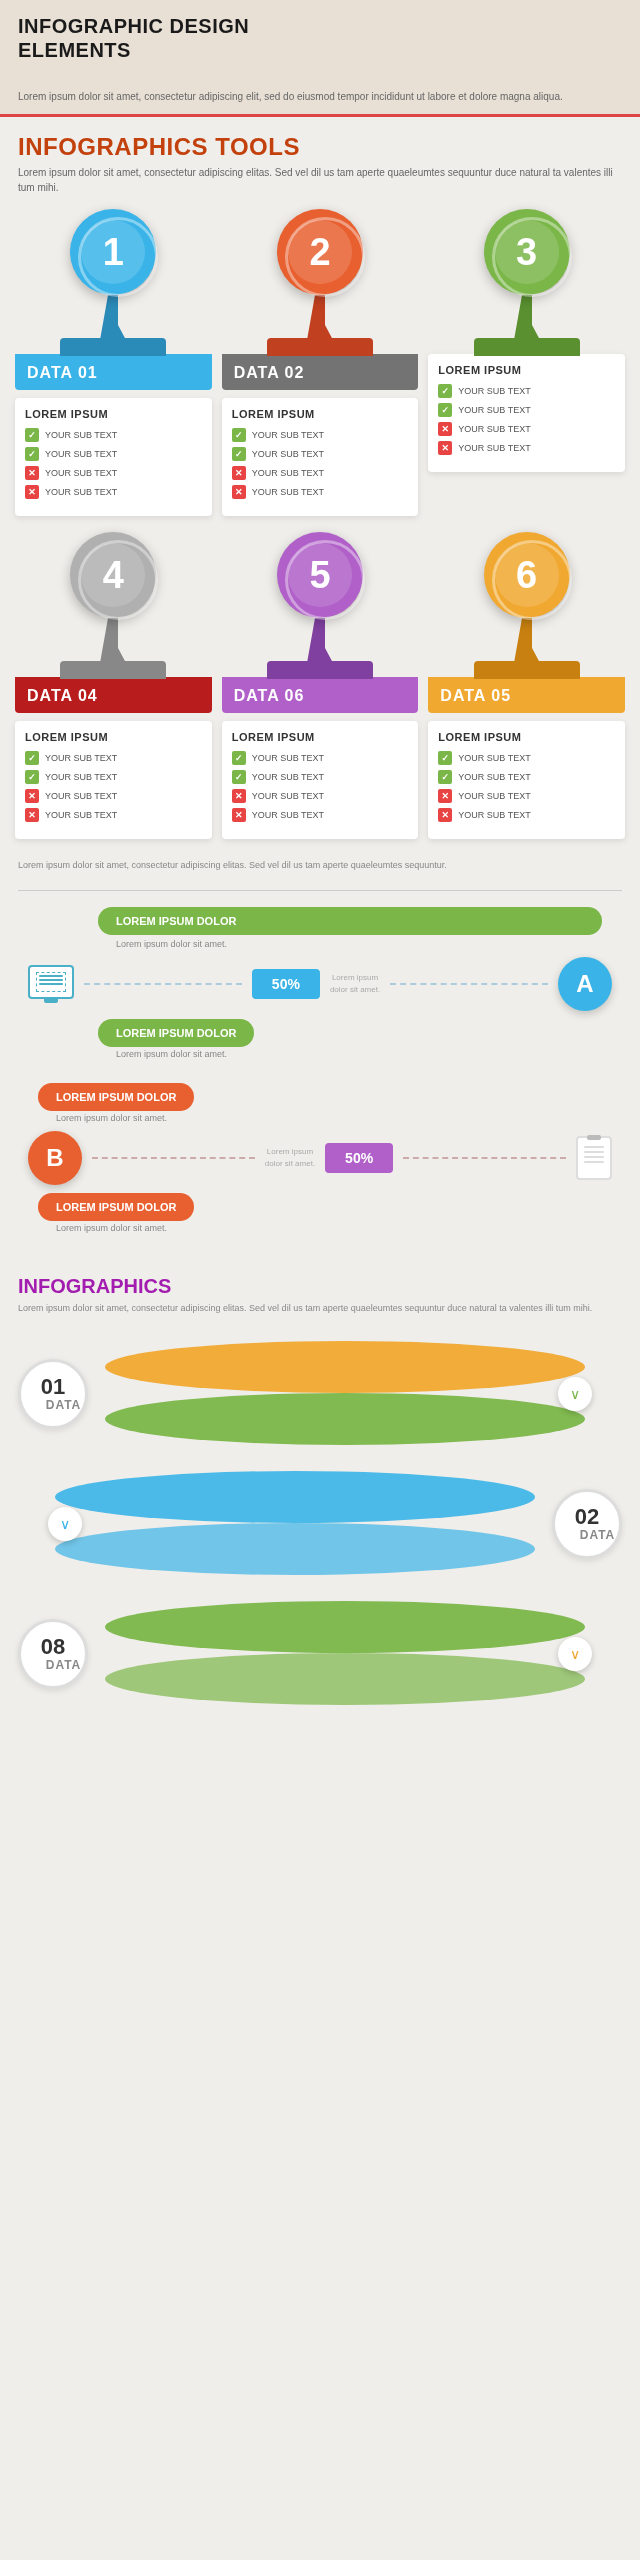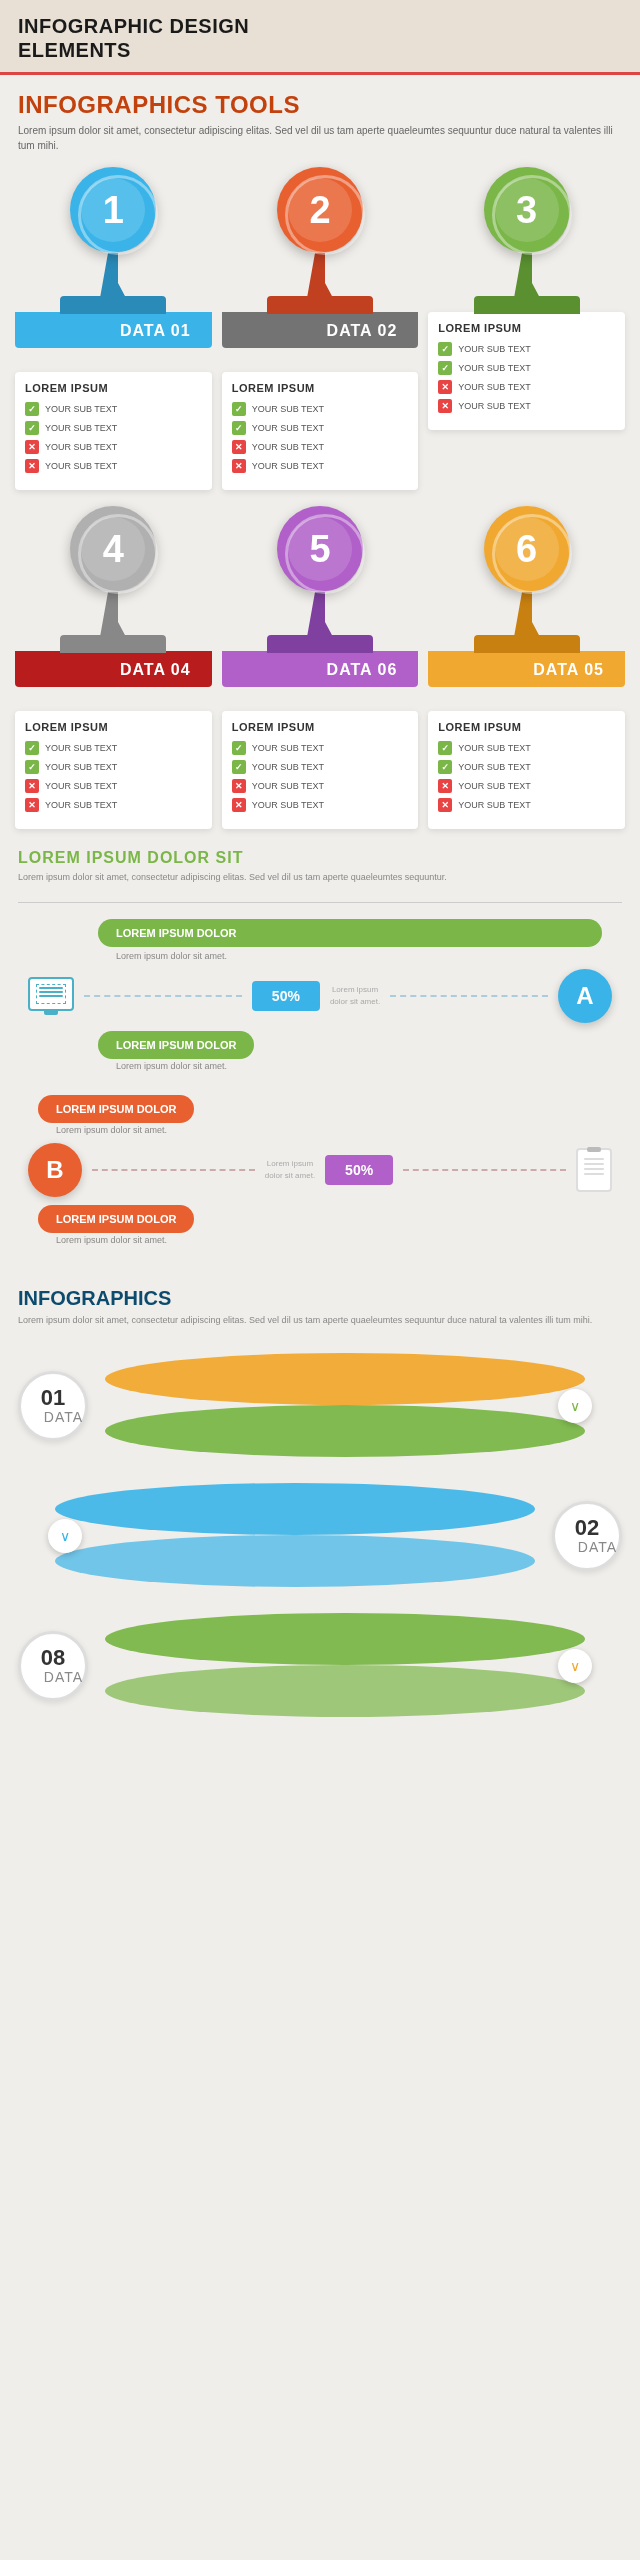--- a/index.html
+++ b/index.html
@@ -100,28 +100,28 @@
       height: 22px;
       border-radius: 6px 6px 0 0;
       position: relative;
       z-index: 1;
       margin-top: -2px;
     }
 
     
     .data-label-box {
       width: 100%;
-      padding: 10px 21px 8px;
-      text-align: right;
+      padding: 10px 12px 8px;
+      text-align: left;
       font-size: 18px;
       font-weight: 900;
       color: white;
       letter-spacing: 1px;
       border-radius: 0 0 4px 4px;
-      margin-bottom: 24px;
+      margin-bottom: 8px;
     }
 
     
     .list-card {
       background: white;
       width: 100%;
       padding: 10px 10px 12px;
       border-radius: 4px;
       box-shadow: 0 2px 6px rgba(0,0,0,0.1);
     }
@@ -205,21 +205,21 @@
       margin: 0 0 16px;
     }
 
     
     .infographics-section {
       padding: 16px 18px 10px;
     }
     .infographics-title {
       font-size: 20px;
       font-weight: 900;
-      color: #0c4a6e;
+      color: #a21caf;
       text-transform: uppercase;
       margin-bottom: 4px;
     }
     .infographics-desc {
       font-size: 9px;
       color: #888;
       line-height: 1.4;
       margin-bottom: 20px;
     }
     .data-badge {
@@ -236,22 +236,22 @@
       z-index: 3;
       box-shadow: 0 2px 6px rgba(0,0,0,0.1);
     }
     .data-badge-num {
       font-size: 22px;
       font-weight: 900;
       color: #333;
       line-height: 1;
     }
     .data-badge-text {
-      font-size: 14px;
-      font-weight: 400;
+      font-size: 12px;
+      font-weight: 700;
       color: #888;
       letter-spacing: 1px;
       padding-left: 21px;
     }
 
     .cards-grid-row2 {
       margin-top: 16px;
     }
 
     
@@ -268,20 +268,21 @@
 <div class="header">
   <div style="display:flex; justify-content:space-between; align-items:flex-start;">
     <div>
       <div class="header-title">
         <span>INFOGRAPHIC DESIGN</span><br>
         <span>ELEMENTS</span>
       </div>
     </div>
 
   </div>
+  <p class="header-subtitle">Lorem ipsum dolor sit amet, consectetur adipiscing elit, sed do eiusmod tempor incididunt ut labore et dolore magna aliqua.</p>
 </div>
 
 <div>
   <div class="section-title">INFOGRAPHICS TOOLS</div>
   <div class="section-desc">Lorem ipsum dolor sit amet, consectetur adipiscing elitas. Sed vel dil us tam aperte quaeleumtes sequuntur duce natural ta valentes illi tum mihi.</div>
 
   <div class="cards-grid">
 
     <div class="card-col">
       <div class="pin-container">
@@ -479,21 +480,20 @@
         <div class="list-item">
             <span class="list-icon check-red">✕</span>
             <span>YOUR SUB TEXT</span>
           </div>
       </div>
     </div>
   </div>
 </div>
 
 <div class="section2">
-  <div class="section2-title">LOREM IPSUM DOLOR SIT</div>
   <div class="section2-desc">Lorem ipsum dolor sit amet, consectetur adipiscing elitas. Sed vel dil us tam aperte quaeleumtes sequuntur.</div>
   <hr class="divider">
 
   <div style="margin-bottom: 24px;">
     <div style="display:flex; gap:12px; margin-bottom:8px; padding:0 20px;">
       <div style="flex:1;">
         <div style="display:flex; flex-direction:column; gap:4px; margin-left:60px;">
           <div style="background:#7ab648;border-radius:20px;padding:8px 18px;color:white;font-weight:700;font-size:11px;display:inline-block;">LOREM IPSUM DOLOR</div>
           <div style="font-size:9px;color:#888;margin-left:18px;">Lorem ipsum dolor sit amet.</div>
         </div>

